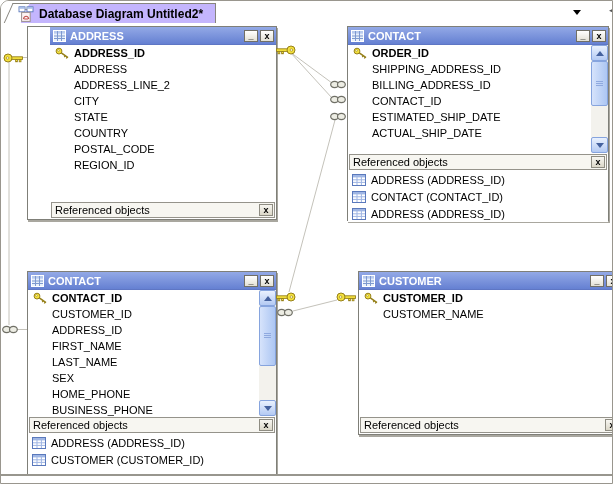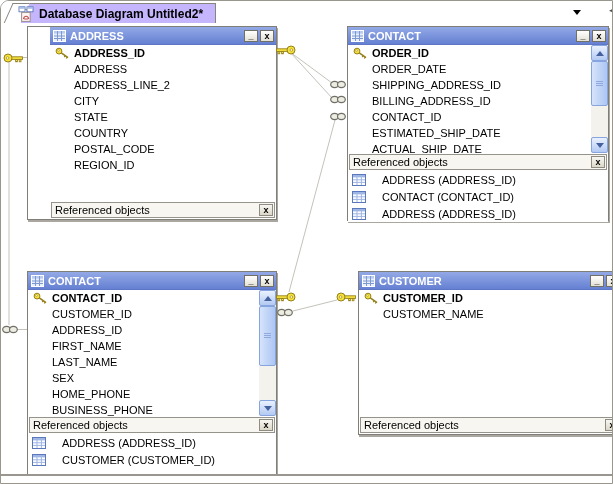--- a/index.html
+++ b/index.html
@@ -67,21 +67,21 @@
                    margin-top:-3px; height:1px; background:#8FA9DF;
                    box-shadow:0 2px 0 #8FA9DF, 0 4px 0 #8FA9DF; }
 
   .refbar { flex:none; height:16px; margin:1px; border:1px solid #95938B;
             background:#F7F6F1; display:flex; align-items:center; font-size:11px;
             padding-left:3px; position:relative; }
   .xbtn { position:absolute; right:1px; top:1px; width:14px; height:12px;
           background:linear-gradient(#F7F6F1,#DCD8C9); border:1px solid #8E8C82;
           font-size:9px; font-weight:bold; line-height:10px; text-align:center; }
   .reflist { flex:none; background:#fff; }
-  .ref-row { height:17px; display:flex; align-items:center; gap:16px;
+  .ref-row { height:17px; display:flex; align-items:center; gap:5px;
              padding-left:4px; font-size:11px; white-space:nowrap; }
   .ref-ico { flex:none; width:14px; height:12px; }
 
   
   .overlay { position:absolute; left:0; top:0; width:611px; height:451px;
              pointer-events:none; z-index:50; }
 </style>
 </head>
 <body>
 
@@ -241,26 +241,20 @@
             </div>
         </div>
 
           <div class="col-row key">
             <svg class="keyicon">
               <use href="#sym-rowkey"></use>
             </svg>
             <span>ORDER_ID</span>
           </div>
 
-          <div class="col-row">
-            <svg class="keyicon">
-              <use href="#sym-rowkey"></use>
-            </svg>
-            <span>ORDER_DATE</span>
-          </div>
 
           <div class="col-row">
             <svg class="keyicon">
               <use href="#sym-rowkey"></use>
             </svg>
             <span>SHIPPING_ADDRESS_ID</span>
           </div>
 
           <div class="col-row">
             <svg class="keyicon">

